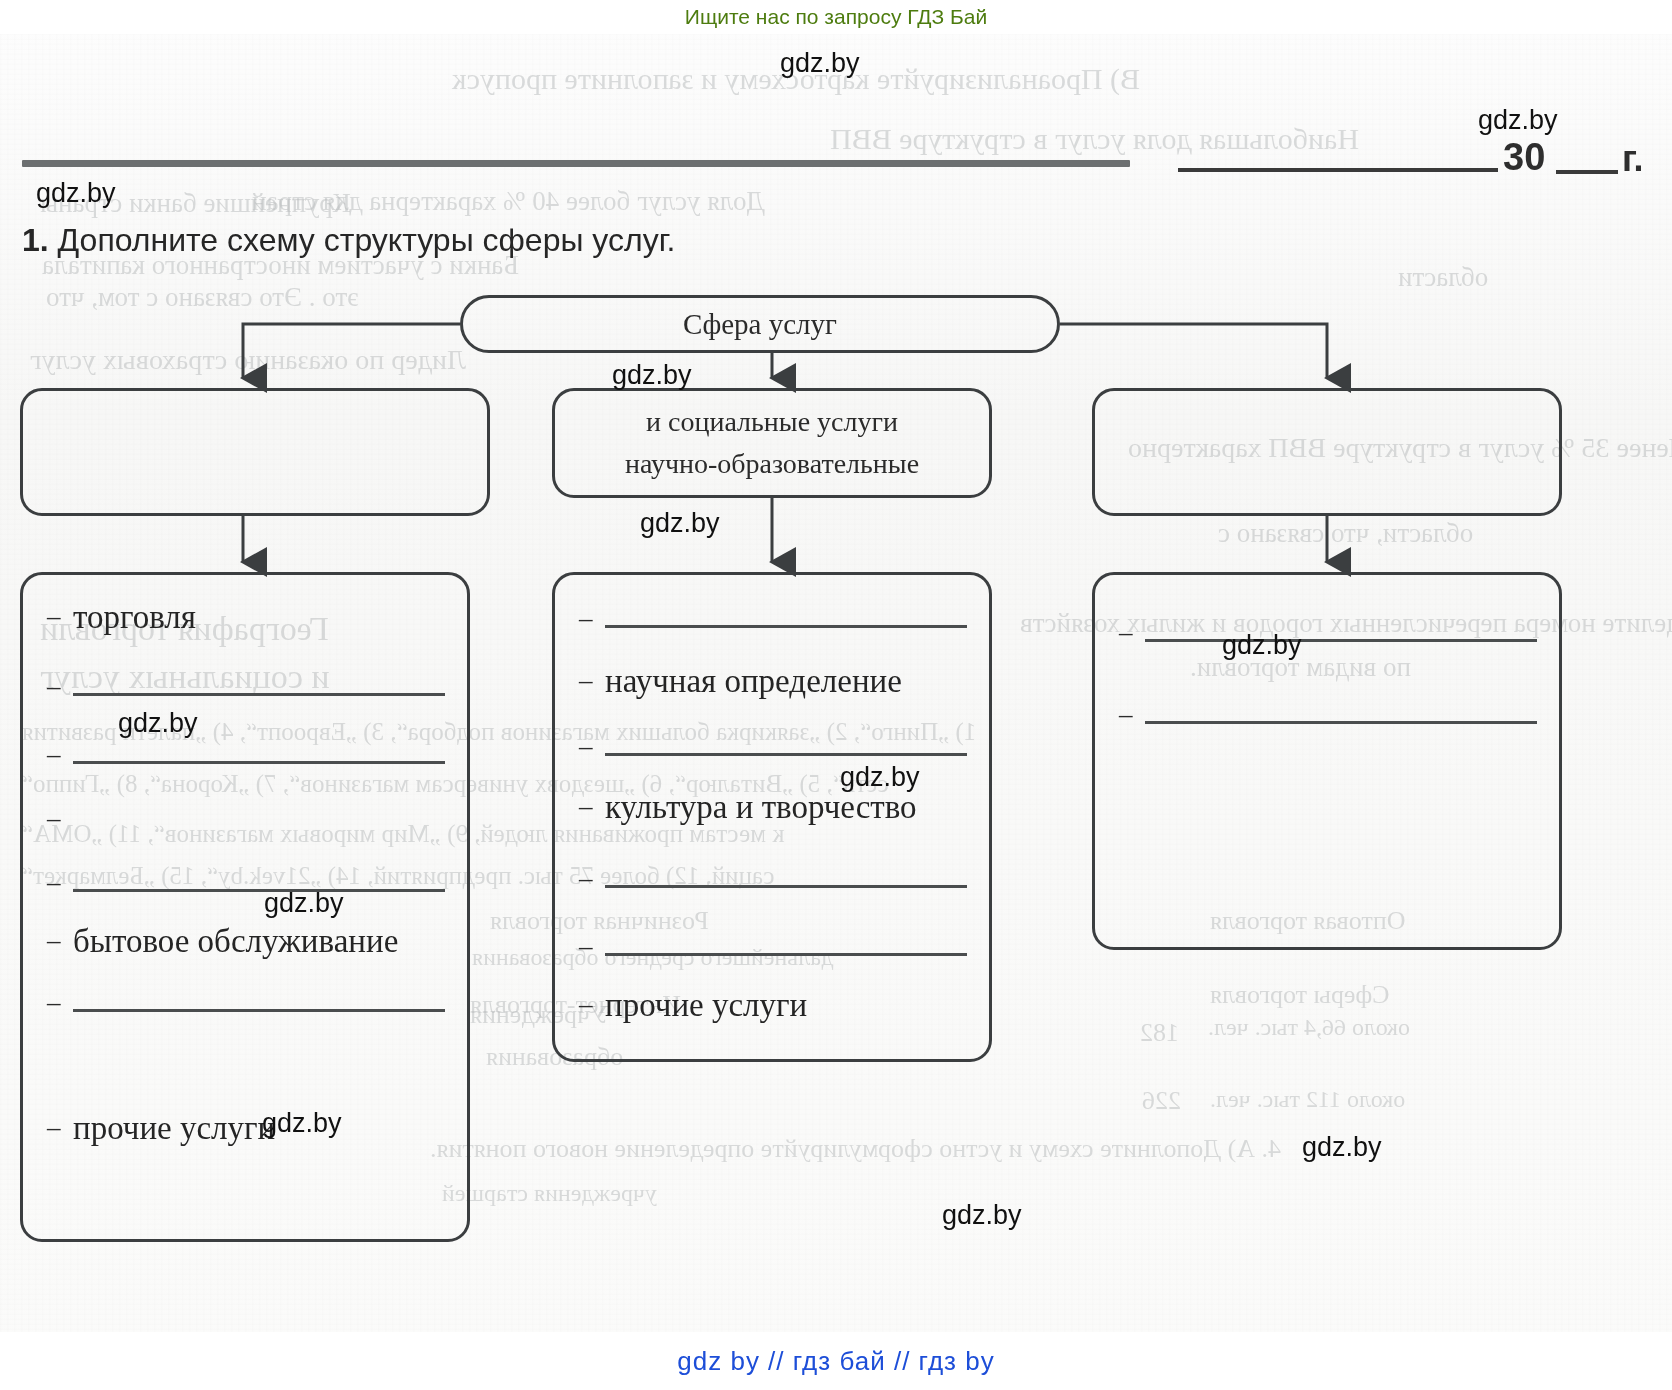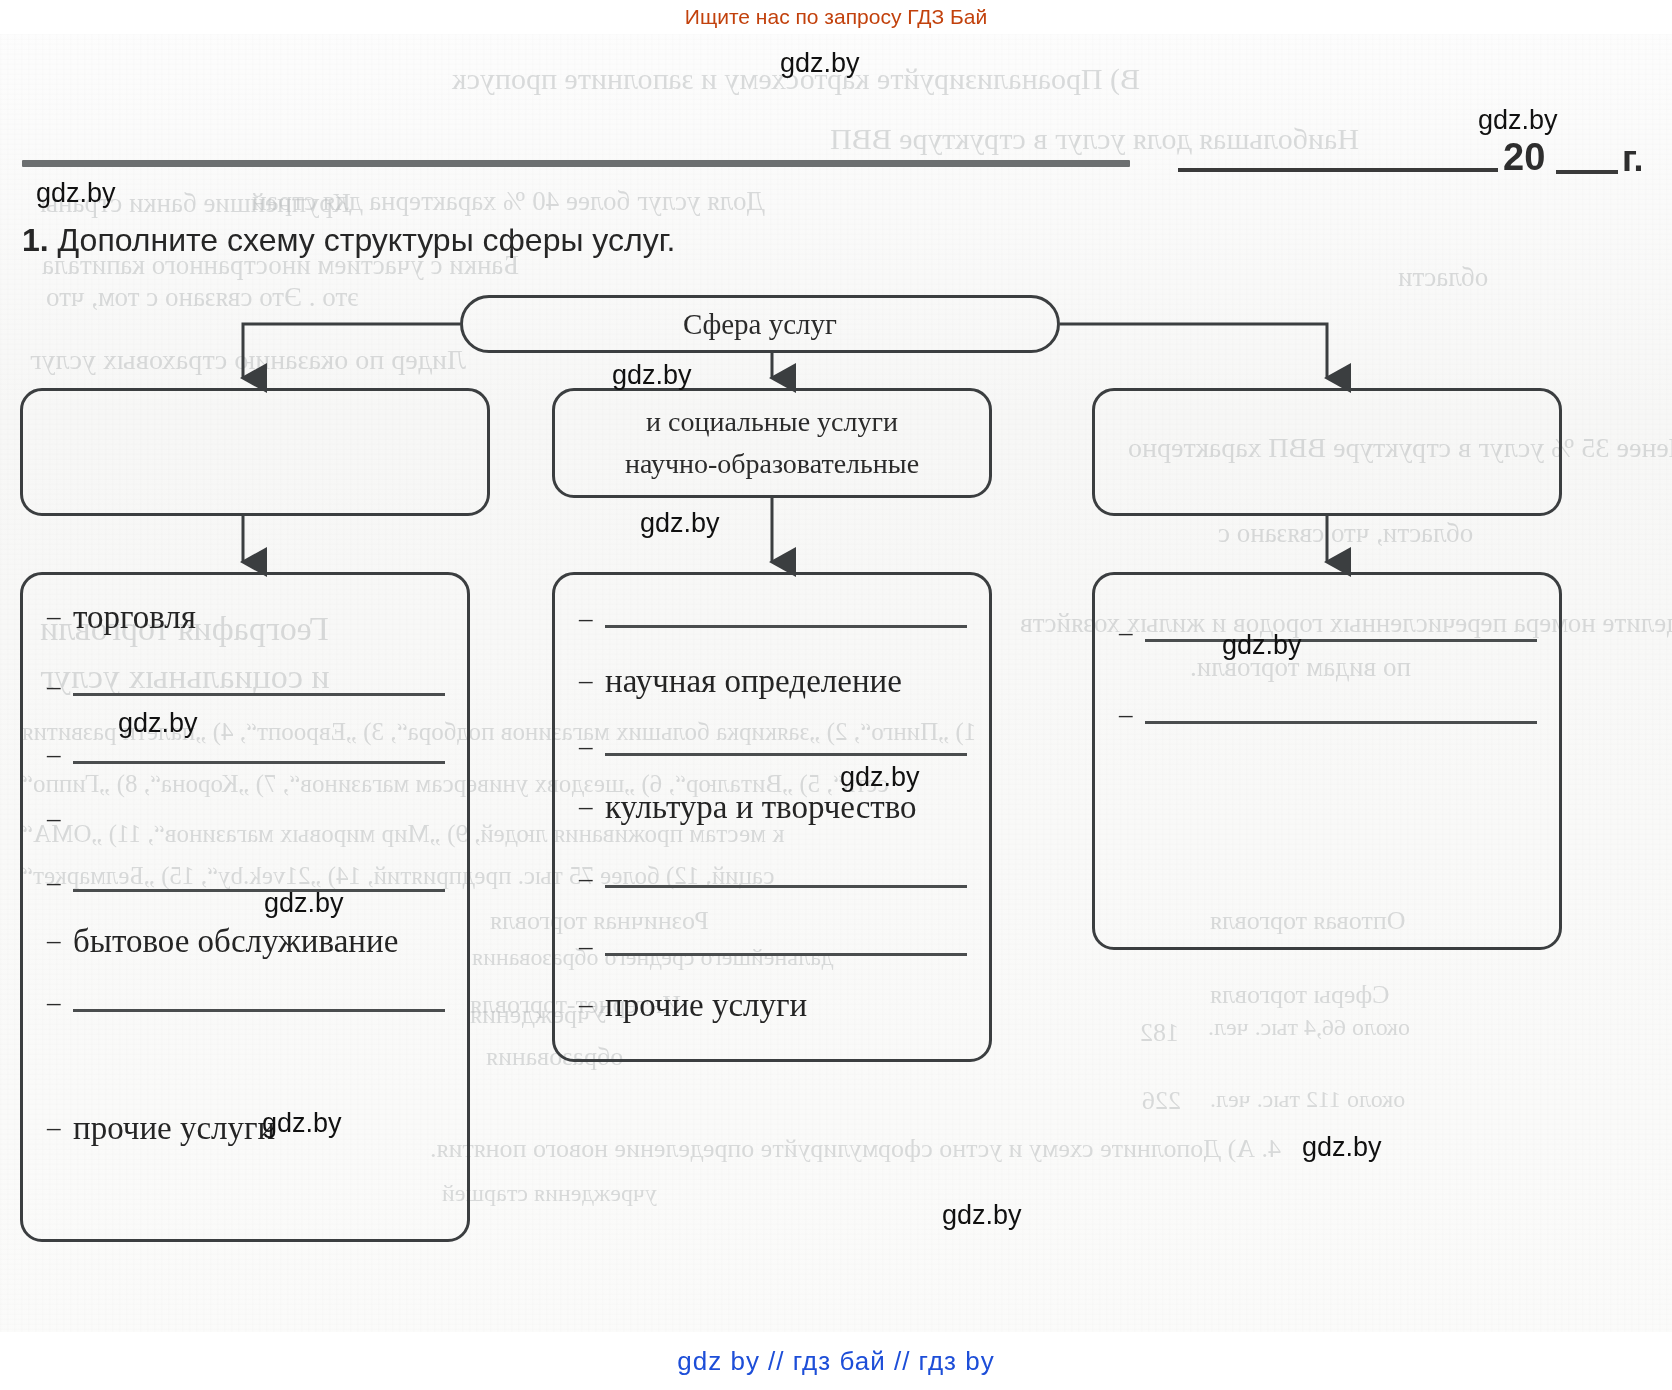--- a/index.html
+++ b/index.html
@@ -219,21 +219,21 @@
     <div class="ghost" style="left: 470px; top: 1000px; font-size: 26px;">Учреждения</div>
     <div class="ghost" style="left: 486px; top: 1042px; font-size: 26px;">образования</div>
     <div class="ghost" style="left: 430px; top: 1134px; font-size: 26px;">4. А) Дополните схему и устно сформулируйте определение нового понятия.</div>
     <div class="ghost" style="left: 442px; top: 1180px; font-size: 24px;">учреждения старшей</div>
   </div>
 
 <div id="title">
 </div>
 <div id="rule"></div>
 <div id="date-line"></div>
-<div id="date-20">20</div>
+<div id="date-20">30</div>
 <div id="date-line2"></div>
 <div id="date-g">г.</div>
 
 <div id="task1">
   <b>1.</b>
   <span>Дополните схему структуры сферы услуг.</span>
 </div>
 
 <div id="diagram">
 
@@ -362,17 +362,17 @@
     <div class="wm" style="left: 1222px; top: 630px;">gdz.by</div>
     <div class="wm" style="left: 118px; top: 708px;">gdz.by</div>
     <div class="wm" style="left: 840px; top: 762px;">gdz.by</div>
     <div class="wm" style="left: 264px; top: 888px;">gdz.by</div>
     <div class="wm" style="left: 262px; top: 1108px;">gdz.by</div>
     <div class="wm" style="left: 1302px; top: 1132px;">gdz.by</div>
     <div class="wm" style="left: 942px; top: 1200px;">gdz.by</div>
   </div>
 
 <div id="top-banner">
-  <span style="color: #c2410c;">Ищите нас по запросу ГДЗ Бай</span>
+  <span style="color: #4d7c0f;">Ищите нас по запросу ГДЗ Бай</span>
 </div>
 <div id="bottom-banner">
   <span style="color: #1d4ed8;">gdz by  //  гдз бай  //  гдз by</span>
 </div>
 
 </body></html>

